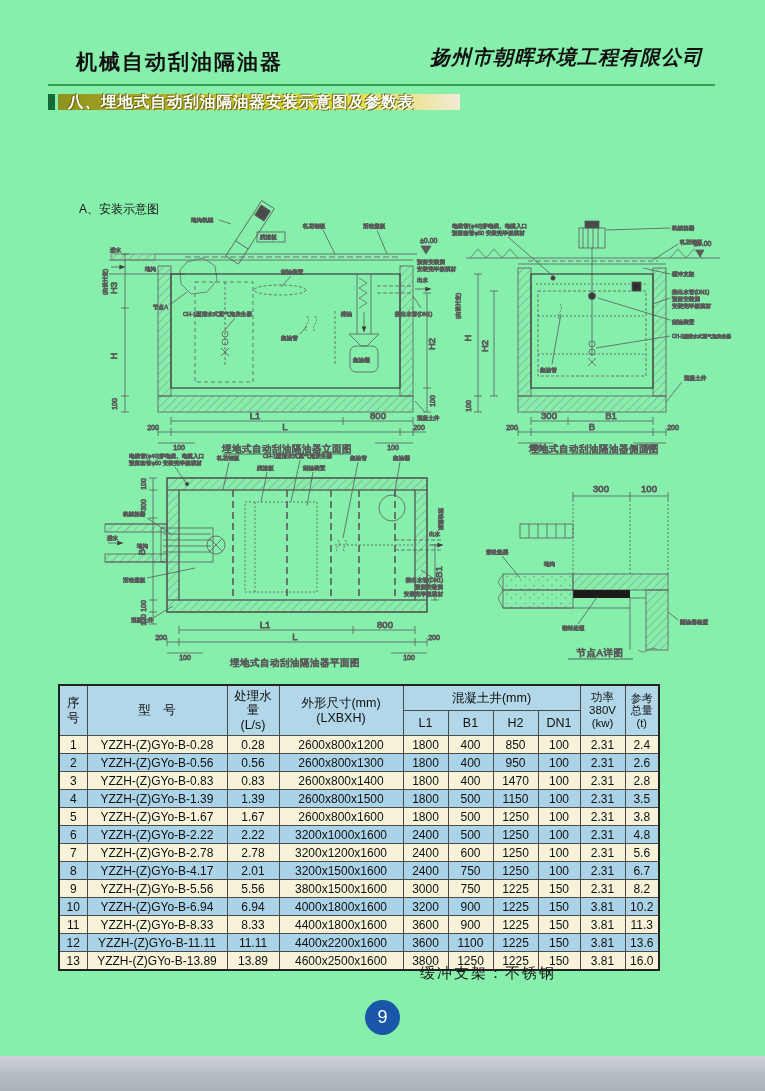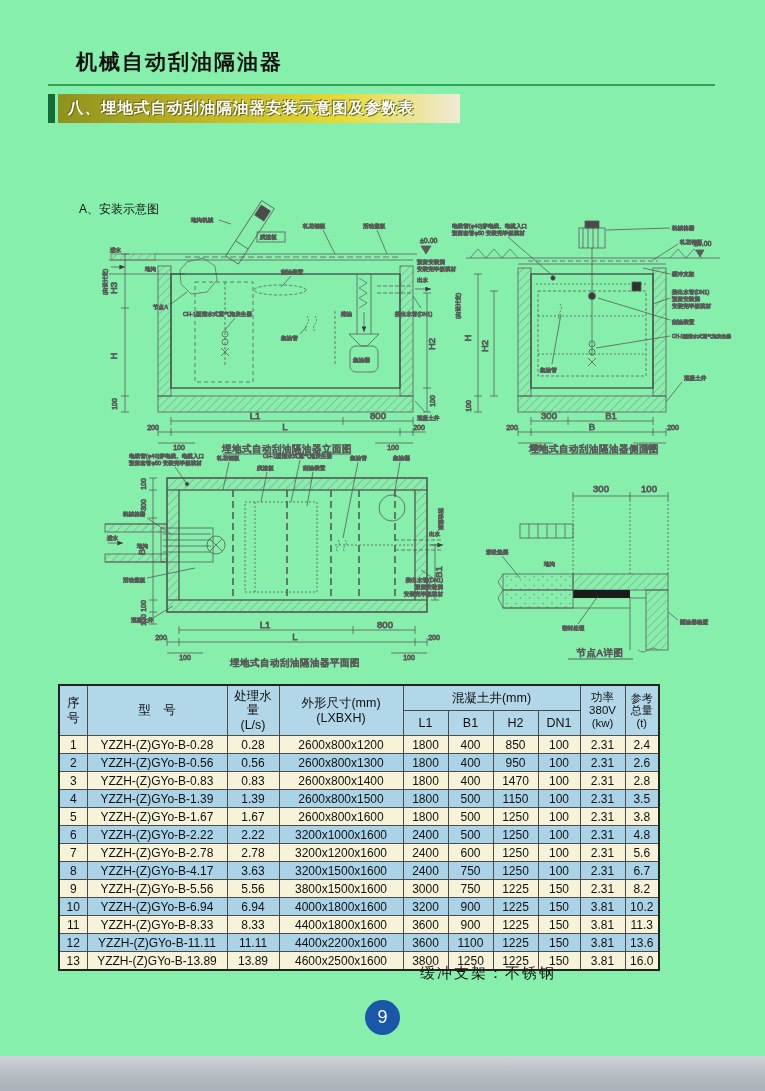--- a/index.html
+++ b/index.html
@@ -6,21 +6,21 @@
   body{width:765px;height:1091px;background:#f6f6f2;font-family:"Liberation Sans",sans-serif;color:#1a1a1a;}
   .page{position:relative;width:765px;height:1091px;background:#86efac;overflow:hidden;}
 
   
   .hdr-left{position:absolute;left:76px;top:48px;font-size:21px;font-weight:bold;letter-spacing:2px;color:#111;}
   .hdr-right{position:absolute;right:62px;top:44px;font-size:20px;font-weight:bold;font-style:italic;
              font-family:"DejaVu Serif",serif;letter-spacing:1px;color:#111;}
   .green-rule{position:absolute;left:48px;top:84px;width:667px;height:2px;background:var(--accent-green,#2fa351);}
 
   
-  .banner{position:absolute;left:48px;top:94px;width:412px;height:29px;display:flex;}
+  .banner{position:absolute;left:48px;top:94px;width:412px;height:16px;display:flex;}
   .banner-bar{width:7px;height:100%;background:var(--banner-bar,#156b38);margin-right:3px;}
   .banner-body{flex:1;background:linear-gradient(90deg,#8f921e 0%,#bfb527 35%,#e6da33 70%,#f0ead6 100%);
                display:flex;align-items:center;padding-left:10px;}
   .banner-body span{font-size:15.5px;font-weight:bold;color:#fff;letter-spacing:1px;
                text-shadow:1px 1px 0 #6b6d12, -1px -1px 0 #6b6d12;}
 
   
   .intro{position:absolute;left:55px;top:131px;width:662px;font-size:15.5px;line-height:1.5;
          text-align:justify;text-indent:2em;color:#151515;}
   .sec-label{position:absolute;font-size:12px;color:#151515;}
@@ -70,20 +70,21 @@
         <circle cx="2" cy="2.5" r="0.8" fill="#8a8a8a"></circle>
           <circle cx="6.5" cy="6" r="0.8" fill="#8a8a8a"></circle>
       </pattern>
       <marker id="arrow" markerWidth="9" markerHeight="8" refX="7" refY="3" orient="auto">
         <path d="M0,0 L7,3 L0,6 z" fill="#3c3c3c"></path>
       </marker>
     </defs>
   </svg>
 
   <div class="hdr-left">机械自动刮油隔油器</div>
+  <div class="hdr-right">扬州市朝晖环境工程有限公司</div>
   <div class="green-rule"></div>
 
   <div class="banner">
     <div class="banner-bar"></div>
     <div class="banner-body">
       <span>八、埋地式自动刮油隔油器安装示意图及参数表</span>
     </div>
   </div>
 
   <div class="sec-label sec-a">A、安装示意图</div>
@@ -569,21 +570,21 @@
           <td>2400</td>
           <td>600</td>
           <td>1250</td>
           <td>100</td>
           <td>2.31</td>
           <td>5.6</td>
         </tr>
         <tr class="rb">
           <td>8</td>
           <td class="model">YZZH-(Z)GYo-B-4.17</td>
-          <td>3.63</td>
+          <td>2.01</td>
           <td>3200x1500x1600</td>
           <td>2400</td>
           <td>750</td>
           <td>1250</td>
           <td>100</td>
           <td>2.31</td>
           <td>6.7</td>
         </tr>
         <tr class="rc">
           <td>9</td>

